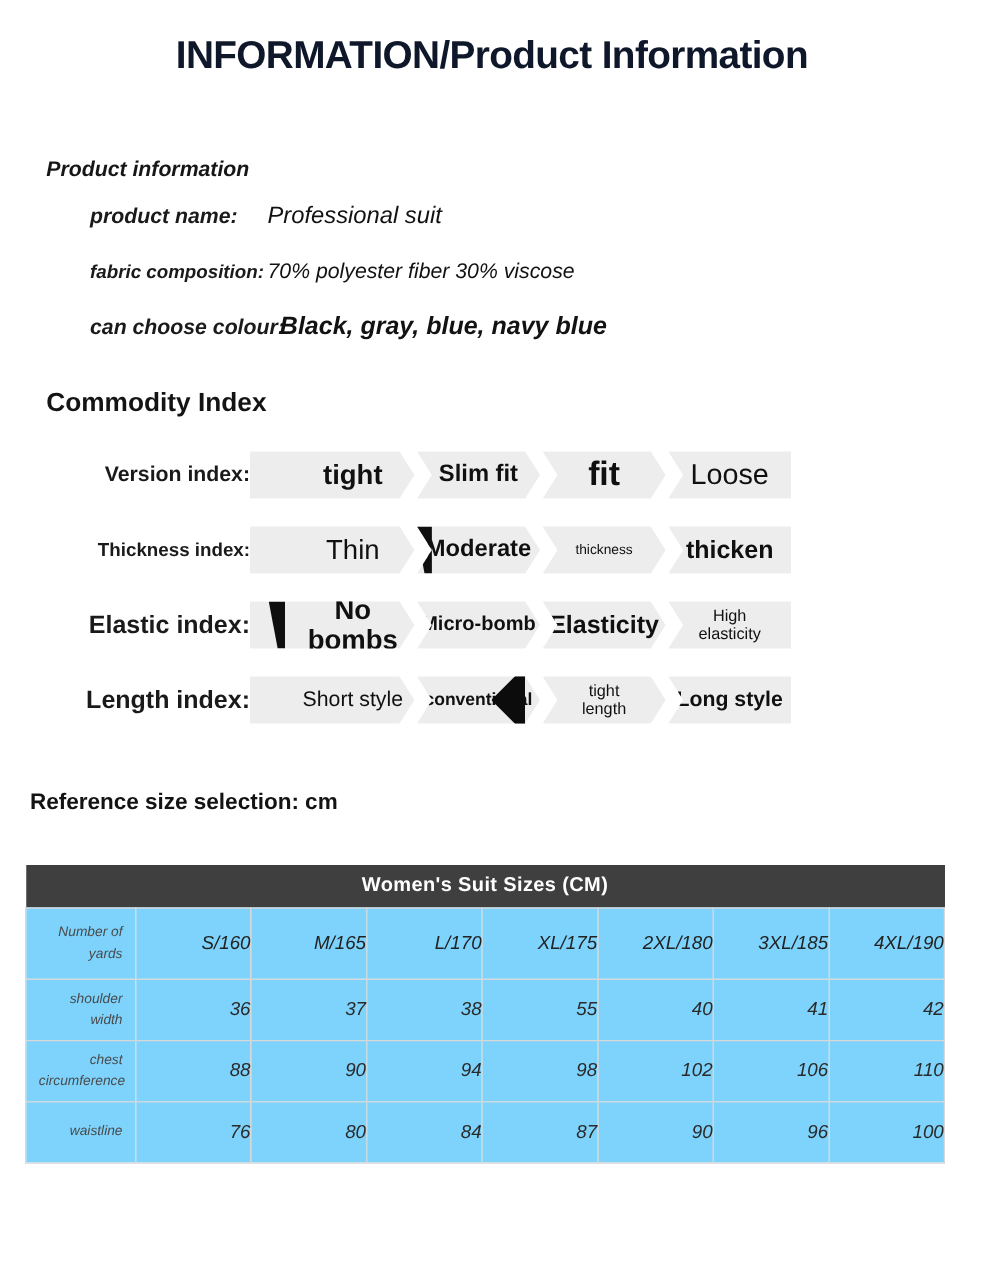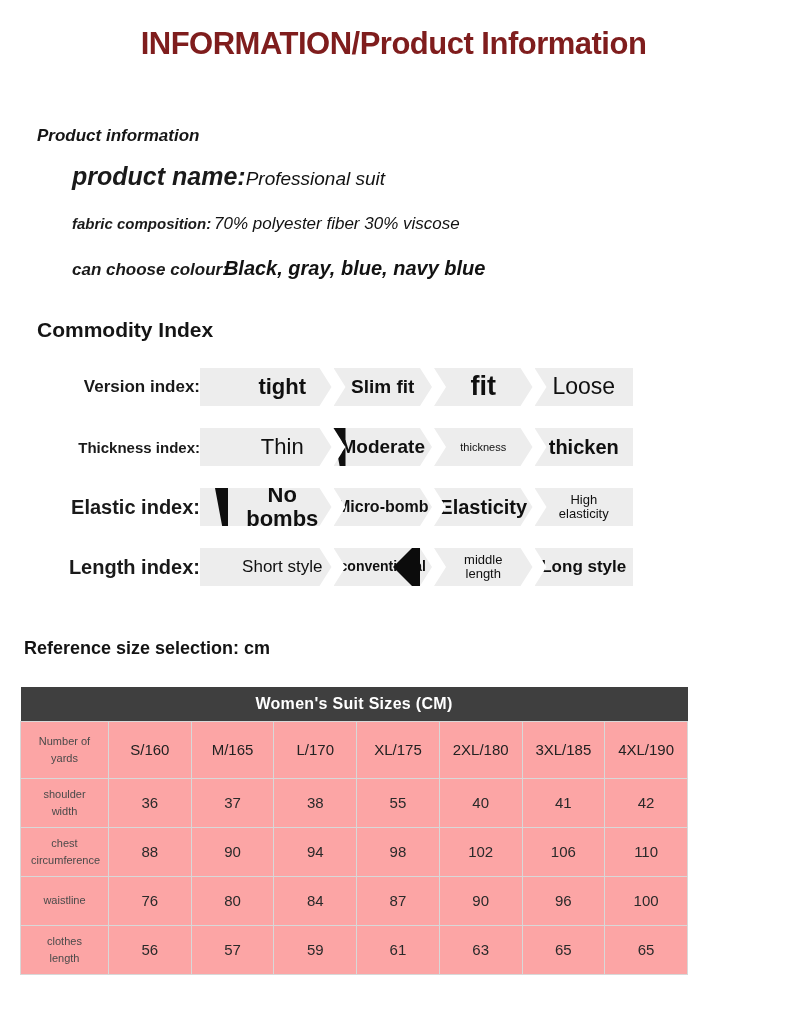--- a/index.html
+++ b/index.html
@@ -6,30 +6,30 @@
   html, body { background: #ffffff; }
   body {
     width: 787px; height: 1024px; overflow: hidden;
     font-family: "Liberation Sans", "DejaVu Sans", sans-serif;
     color: #1c1c1c; position: relative;
   }
 
   
   .page-title {
     margin-top: 26px; text-align: center;
-    font-size: 31px; font-weight: 700; letter-spacing: -0.5px; color: #7f1d1d;
+    font-size: 31px; font-weight: 700; letter-spacing: -0.5px; color: #0f172a;
   }
 
   
   .prod-section { margin: 64px 0 0 37px; font-style: italic; }
   .prod-heading { font-size: 17px; font-weight: 700; color: #161616; }
   .prod-rows { margin: 16px 0 0 35px; }
   .prod-row { display: flex; align-items: baseline; margin-bottom: 23px; }
   .prod-label { min-width: 142px; font-weight: 600; color: #1a1a1a; }
-  .pl-0 { font-size: 25px; }
+  .pl-0 { font-size: 17px; }
   .pl-1 { font-size: 15px; }
   .pl-2 { font-size: 17px; }
   .prod-value { color: #121212; }
   .pv-0 { font-size: 19px; font-weight: 500; }
   .pv-1 { font-size: 17px; font-weight: 500; }
   .pv-2 { font-size: 20px; font-weight: 700; margin-left: -4px; }
 
   
   .commodity-heading { margin: 38px 0 0 37px; font-size: 21px; font-weight: 700; color: #141414; }
   .idx-rows { margin-top: 26px; }
@@ -76,31 +76,31 @@
   .wedge-elastic { left: 15px; }
   .marker-tri {
     position: absolute; top: -8px; right: 12px; width: 27px; height: 54px;
     background: #0c0c0c; z-index: 3;
     clip-path: polygon(100% 0, 100% 100%, 0 50%);
   }
 
   
   .ref-heading { margin: 52px 0 0 24px; font-size: 18px; font-weight: 700; color: #131313; }
   table.size-table {
-    margin: 28px 0 0 20px; width: 668px;
+    margin: 40px 0 0 20px; width: 736px;
     border-collapse: collapse; table-layout: fixed;
   }
   .size-table col.c-label { width: 88px; }
   .size-table th.band {
     background: #3f3f3f; color: #ffffff; height: 34px;
     font-size: 16px; font-weight: 600; letter-spacing: 0.3px;
   }
   .size-table td {
-    border: 1px solid #d8d8d8; text-align: center; vertical-align: middle;
-    height: 49px; font-size: 15px; color: #2a2a2a; background: #fca5a5;
+    border: 1px solid #d8d8d8; text-align: right; vertical-align: middle;
+    height: 49px; font-size: 15px; color: #2a2a2a; background: #7dd3fc; font-style: italic;
   }
   .size-table tr.hdr-row td { height: 57px; }
   .size-table td.row-label { font-size: 11px; color: #4a4a4a; padding: 2px 10px; line-height: 1.5; }
   .size-table td.size-hdr { font-size: 15px; color: #222; }
 </style>
 </head>
 <body>
 
 <div class="page-title">INFORMATION/Product Information</div>
 
@@ -186,21 +186,21 @@
     <div class="idx-label il-3">Length index:</div>
     <div class="idx-bar">
       <div class="seg seg-first">
         <span class="seg-text t-l0">Short style</span>
       </div>
       <div class="seg">
         <span class="seg-text t-l1">conventional</span>
         <span class="marker-tri"></span>
       </div>
       <div class="seg">
-        <span class="seg-text t-l2">middle length</span>
+        <span class="seg-text t-l2">tight length</span>
       </div>
       <div class="seg seg-last">
         <span class="seg-text t-l3">Long style</span>
       </div>
     </div>
   </div>
 
 </div>
 
 <div class="ref-heading">Reference size selection: cm</div>
@@ -253,24 +253,14 @@
   <tr>
     <td class="row-label">waistline</td>
     <td>76</td>
     <td>80</td>
     <td>84</td>
     <td>87</td>
     <td>90</td>
     <td>96</td>
     <td>100</td>
   </tr>
-  <tr>
-    <td class="row-label">clothes length</td>
-    <td>56</td>
-    <td>57</td>
-    <td>59</td>
-    <td>61</td>
-    <td>63</td>
-    <td>65</td>
-    <td>65</td>
-  </tr>
 </tbody>
   </table>
 
 </body></html>

